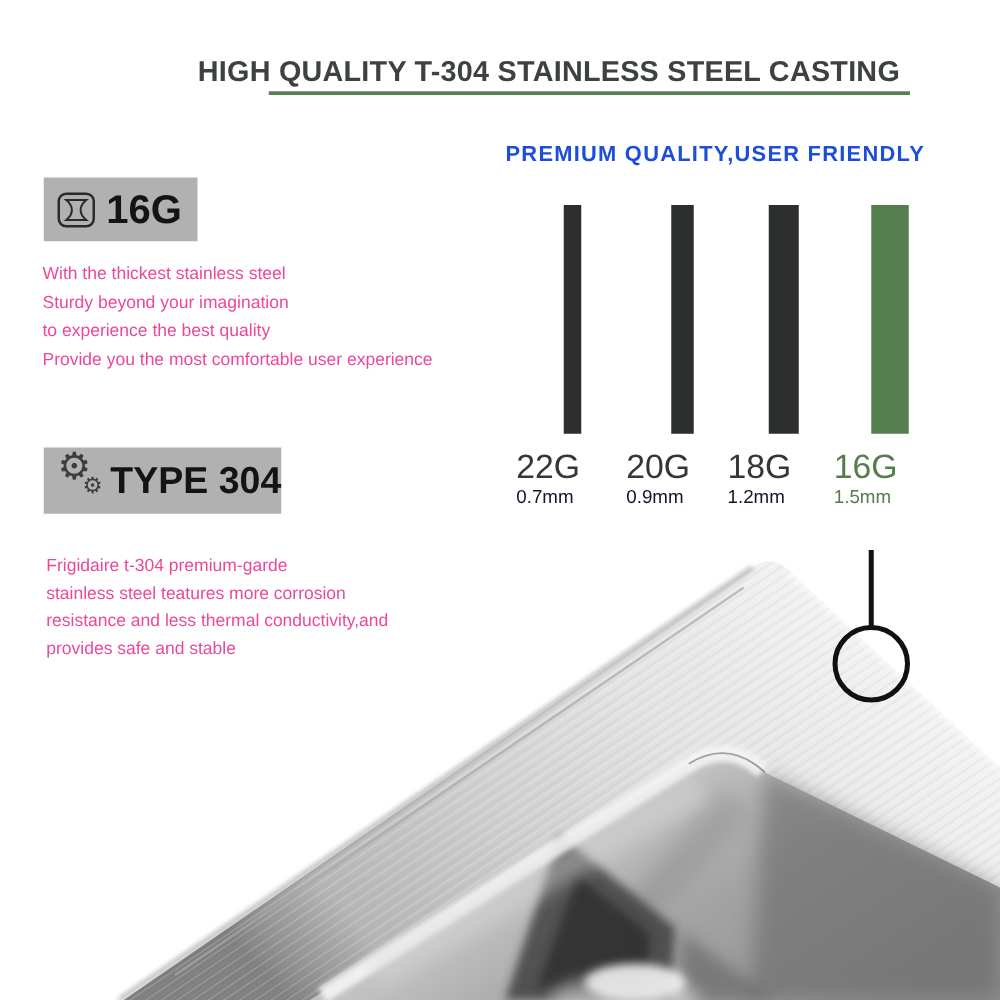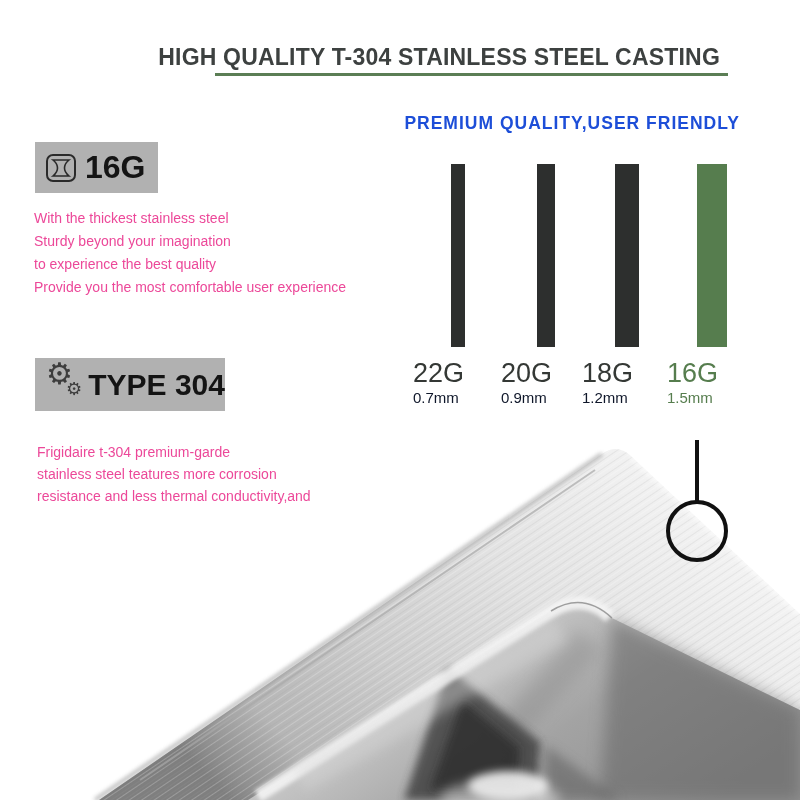--- a/index.html
+++ b/index.html
@@ -135,20 +135,21 @@
     <span class="gears">
       <span class="gear-big">⚙</span>
       <span class="gear-small">⚙</span>
     </span>
     <span class="badge-label">TYPE 304</span>
   </div>
   <div class="para para-2">
     <div>Frigidaire t-304 premium-garde</div>
     <div>stainless steel teatures more corrosion</div>
     <div>resistance and less thermal conductivity,and</div>
+    <div>provides safe and stable</div>
   </div>
 
   <div class="gauge-chart">
     <div class="gauge-col" style="left:413px">
       <div class="gauge-bar" style="width: 14px; background: rgb(45, 47, 46);"></div>
       <div class="gauge-label">22G</div>
       <div class="gauge-sub">0.7mm</div>
     </div>
     <div class="gauge-col" style="left:501px">
       <div class="gauge-bar" style="width: 18px; background: rgb(45, 47, 46);"></div>

